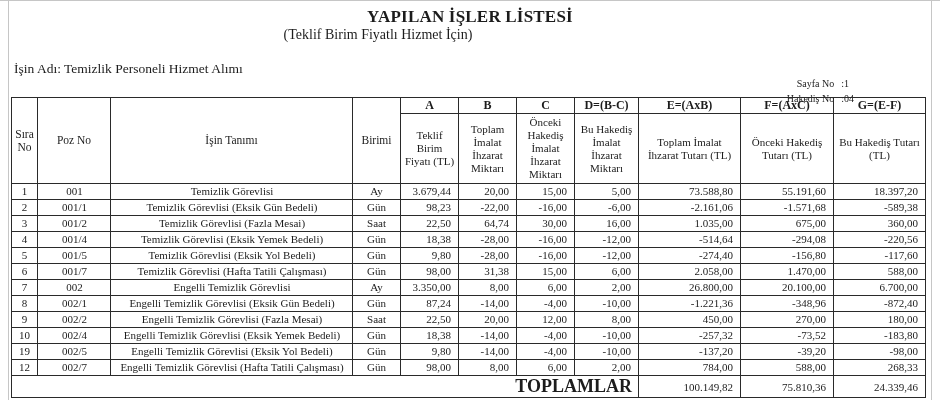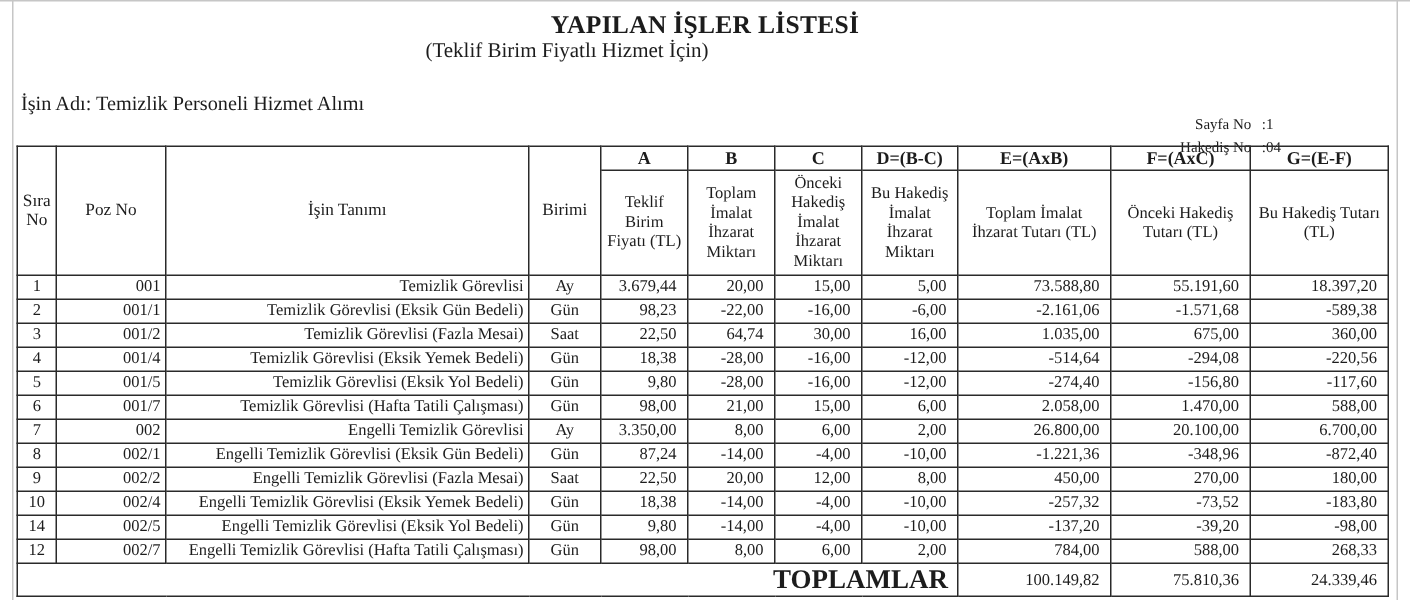--- a/index.html
+++ b/index.html
@@ -47,21 +47,21 @@
   }
   .works th.letter {
     height:16px; font-weight:bold; font-size:12px; text-align:center; padding:0;
   }
   .works th.desc {
     height:70px; font-weight:normal; font-size:11px; line-height:13px;
     text-align:center; vertical-align:middle; padding:0 2px;
   }
   .works tbody td { height:16px; line-height:13px; vertical-align:middle; }
   .works td.ctr { text-align:center; }
-  .works td.txt { text-align:right; padding-left:4px; }
+  .works td.txt { text-align:center; padding-left:4px; }
   .works td.num { text-align:right; padding-right:7px; }
   .works tfoot td { height:20px; vertical-align:middle; }
   .works td.totals-label {
     text-align:right; font-weight:bold; font-size:18px; padding-right:6px;
   }
 </style>
 </head>
 <body>
 
 <div class="frame-top"></div>
@@ -186,21 +186,21 @@
         <td class="num">-274,40</td>
         <td class="num">-156,80</td>
         <td class="num">-117,60</td>
       </tr>
       <tr>
         <td class="ctr">6</td>
         <td class="txt">001/7</td>
         <td class="txt">Temizlik Görevlisi (Hafta Tatili Çalışması)</td>
         <td class="ctr">Gün</td>
         <td class="num">98,00</td>
-        <td class="num">21,00</td>
+        <td class="num">31,38</td>
         <td class="num">15,00</td>
         <td class="num">6,00</td>
         <td class="num">2.058,00</td>
         <td class="num">1.470,00</td>
         <td class="num">588,00</td>
       </tr>
       <tr>
         <td class="ctr">7</td>
         <td class="txt">002</td>
         <td class="txt">Engelli Temizlik Görevlisi</td>
@@ -246,21 +246,21 @@
         <td class="ctr">Gün</td>
         <td class="num">18,38</td>
         <td class="num">-14,00</td>
         <td class="num">-4,00</td>
         <td class="num">-10,00</td>
         <td class="num">-257,32</td>
         <td class="num">-73,52</td>
         <td class="num">-183,80</td>
       </tr>
       <tr>
-        <td class="ctr">14</td>
+        <td class="ctr">19</td>
         <td class="txt">002/5</td>
         <td class="txt">Engelli Temizlik Görevlisi (Eksik Yol Bedeli)</td>
         <td class="ctr">Gün</td>
         <td class="num">9,80</td>
         <td class="num">-14,00</td>
         <td class="num">-4,00</td>
         <td class="num">-10,00</td>
         <td class="num">-137,20</td>
         <td class="num">-39,20</td>
         <td class="num">-98,00</td>

